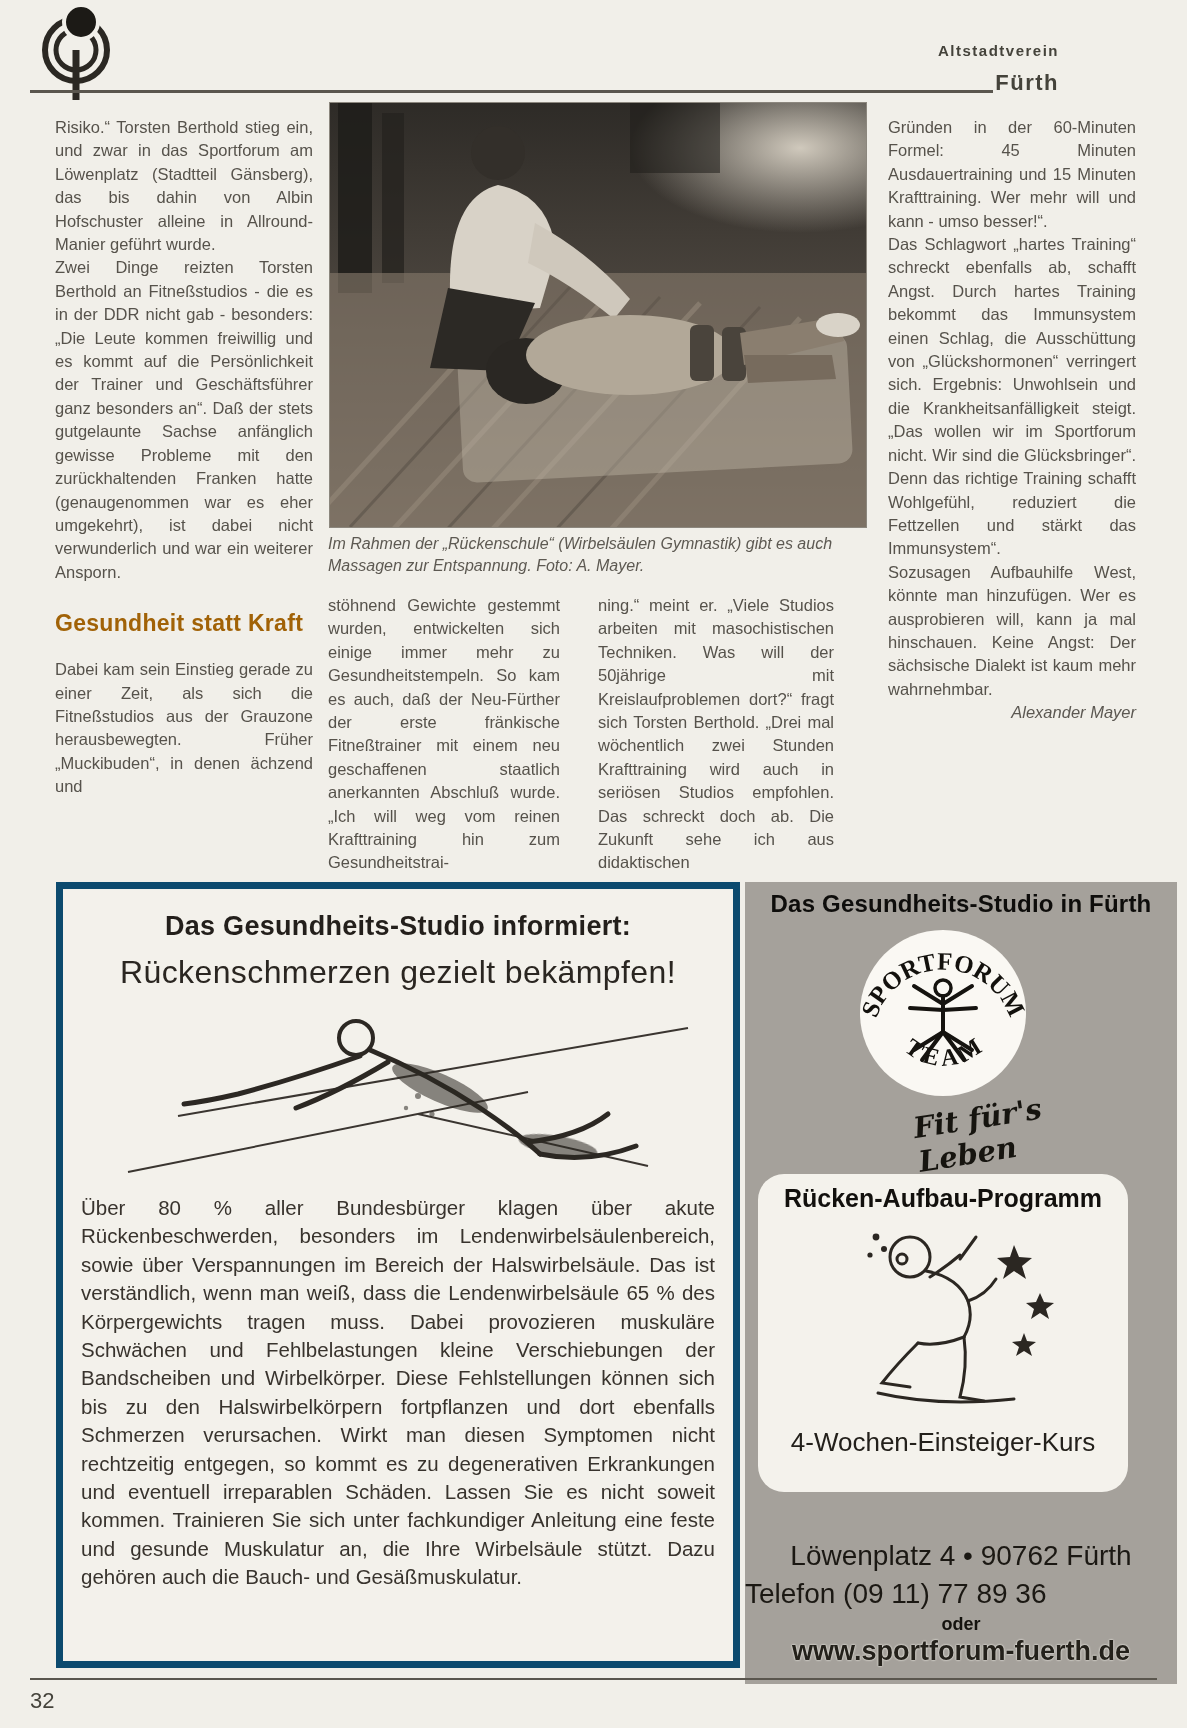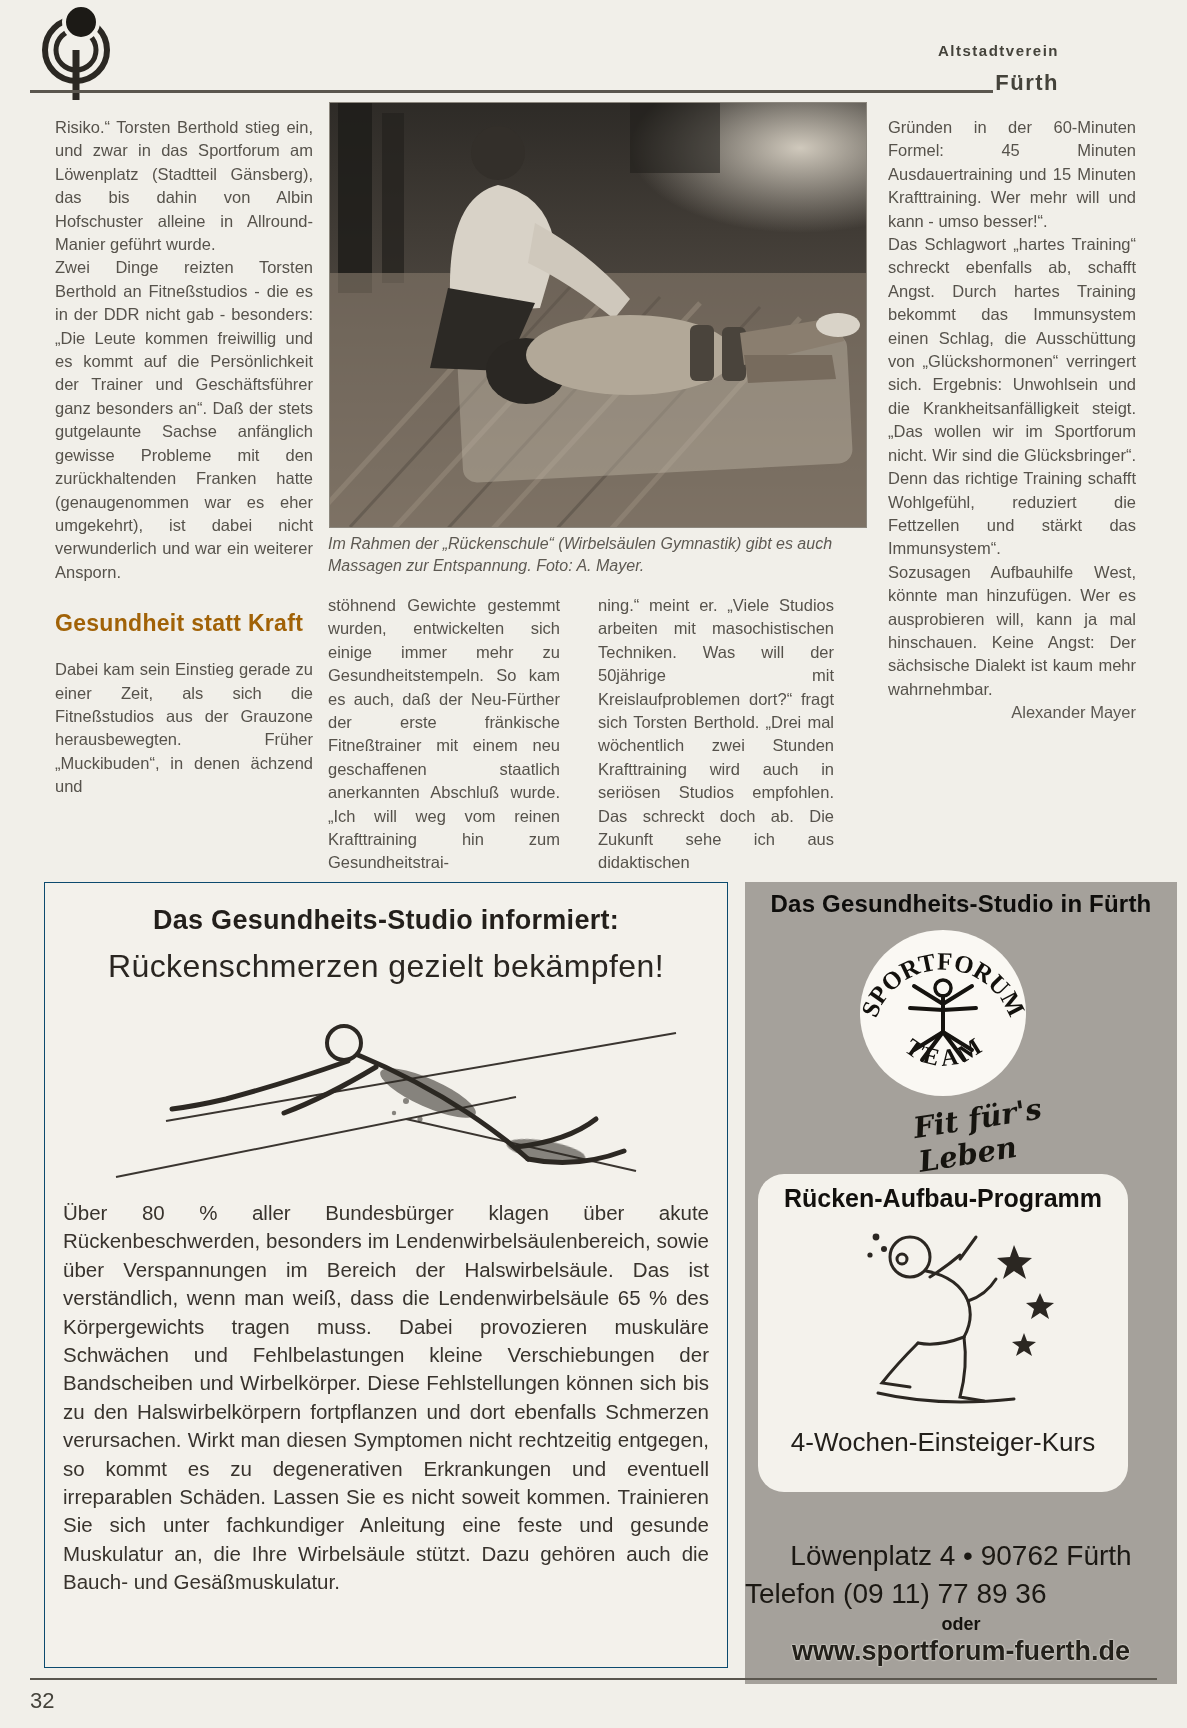--- a/index.html
+++ b/index.html
@@ -15,32 +15,32 @@
   .hdr-rule{position:absolute;left:30px;top:90px;width:963px;height:3px;background:#5a564e;}
   
   .col{position:absolute;text-align:justify;font-size:16.5px;line-height:23.4px;color:#56524b;}
   .col p{margin:0 0 0 0;}
   .col1{left:55px;top:116px;width:258px;}
   .sec-head{font-size:23px;line-height:30px;font-weight:bold;color:#a16207;
             margin:24px 0 20px 0;text-align:left;letter-spacing:.3px;}
   .col2{left:328px;top:594px;width:232px;}
   .col3{left:598px;top:594px;width:236px;}
   .col4{left:888px;top:116px;width:248px;}
-  .byline{text-align:right;margin-top:14px;color:#5c5852;}
+  .byline{text-align:right;font-style:italic;margin-top:14px;color:#5c5852;}
   
   .photo{position:absolute;left:330px;top:103px;width:536px;height:424px;
          background:#44403b;box-shadow:0 0 0 1px #8c877e;}
   .caption{position:absolute;left:328px;top:533px;width:578px;
            font-style:italic;font-size:16px;line-height:22px;color:#5d5952;}
   
-  .adL{position:absolute;left:44px;top:882px;width:684px;height:786px;
-       border:1px solid #0c4a6e;background:#f3f1eb;box-sizing:border-box;}
+  .adL{position:absolute;left:56px;top:882px;width:684px;height:786px;
+       border:7px solid #0c4a6e;background:#f3f1eb;box-sizing:border-box;}
   .adL-kicker{margin:22px 20px 0;text-align:center;font-size:27px;font-weight:bold;
               color:#231f1b;letter-spacing:.3px;}
-  .adL-headline{margin:12px 10px 16px;text-align:center;font-size:32px;font-weight:normal;
+  .adL-headline{margin:12px 10px 5px;text-align:center;font-size:32px;font-weight:normal;
                 color:#2a2621;letter-spacing:.4px;}
   .adL-art{display:block;margin:4px auto 0;}
   .adL-body{margin:10px 18px 0;text-align:justify;font-size:20.5px;line-height:28.4px;
             color:#38332d;font-weight:500;}
   
   .adR{position:absolute;left:745px;top:882px;width:432px;height:802px;
        background:#a5a19b;box-sizing:border-box;}
   .adR-title{position:absolute;left:0;right:0;top:8px;text-align:center;
              font-size:24px;font-weight:bold;color:#0e0d0b;letter-spacing:.2px;}
   .adR-logo{position:absolute;left:113px;top:46px;width:170px;height:170px;}

